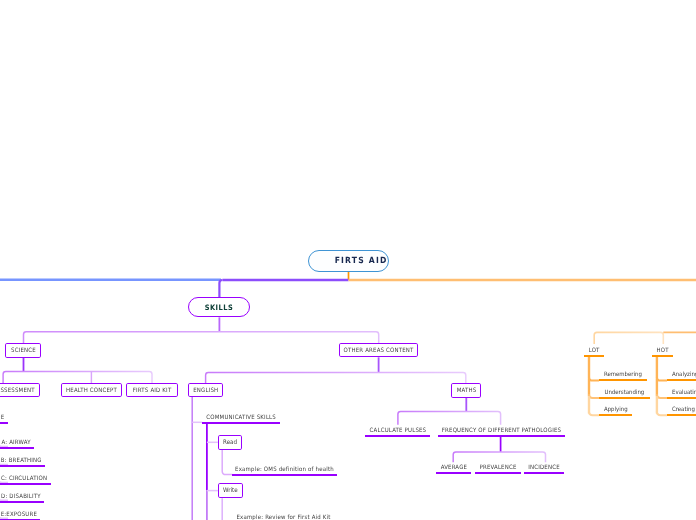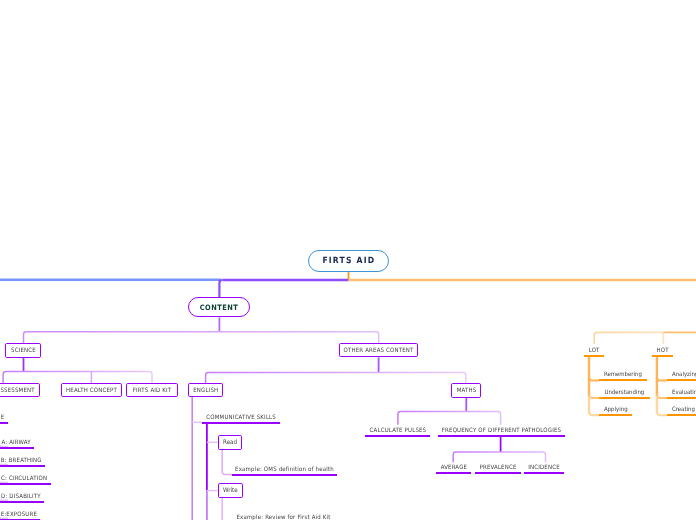--- a/index.html
+++ b/index.html
@@ -115,25 +115,25 @@
   <path d="M589,396.2 L589,413.5" stroke="#ffd6a0" stroke-width="2.4" fill="none" stroke-linecap="butt"></path>
   <path d="M589,411.5 Q589,415.2 592.7,415.2 L599.1,415.2" stroke="#ffd6a0" stroke-width="2.0" fill="none" stroke-linecap="butt"></path>
   <path d="M656.9,356.7 L656.9,378.9" stroke="#ffb457" stroke-width="2.4" fill="none" stroke-linecap="butt"></path>
   <path d="M656.9,376.9 Q656.9,380.6 660.6,380.6 L667,380.6" stroke="#ffb457" stroke-width="2.0" fill="none" stroke-linecap="butt"></path>
   <path d="M656.9,378.9 L656.9,396.2" stroke="#ffb457" stroke-width="2.4" fill="none" stroke-linecap="butt"></path>
   <path d="M656.9,394.2 Q656.9,397.9 660.6,397.9 L667,397.9" stroke="#ffc277" stroke-width="2.0" fill="none" stroke-linecap="butt"></path>
   <path d="M656.9,396.2 L656.9,413.5" stroke="#ffd6a0" stroke-width="2.4" fill="none" stroke-linecap="butt"></path>
   <path d="M656.9,411.5 Q656.9,415.2 660.6,415.2 L667,415.2" stroke="#ffd6a0" stroke-width="2.0" fill="none" stroke-linecap="butt"></path>
 </svg>
 
-<div class="node root-node" style="left:308.0px;top:249.6px;width:80.5px;height:22.4px;">
+<div class="node root-node" style="left:308.0px;top:249.6px;width:80.5px;height:22.4px;justify-content:flex-end;">
       <span>FIRTS AID</span>
     </div>
 <div class="node cap-node" style="left:188.0px;top:297.4px;width:61.5px;height:19.6px;">
-      <span>CONTENT</span>
+      <span>SKILLS</span>
     </div>
 <div class="node box-node" style="left:5.2px;top:343.0px;width:36.3px;height:15.0px;">
       <span>SCIENCE</span>
     </div>
 <div class="node box-node" style="left:338.9px;top:342.8px;width:79.2px;height:14.7px;">
       <span>OTHER AREAS CONTENT</span>
     </div>
 <div class="node box-node" style="left:-34.2px;top:383.2px;width:74.6px;height:14.3px;">
       <span>PATIENT ASSESSMENT</span>
     </div>

